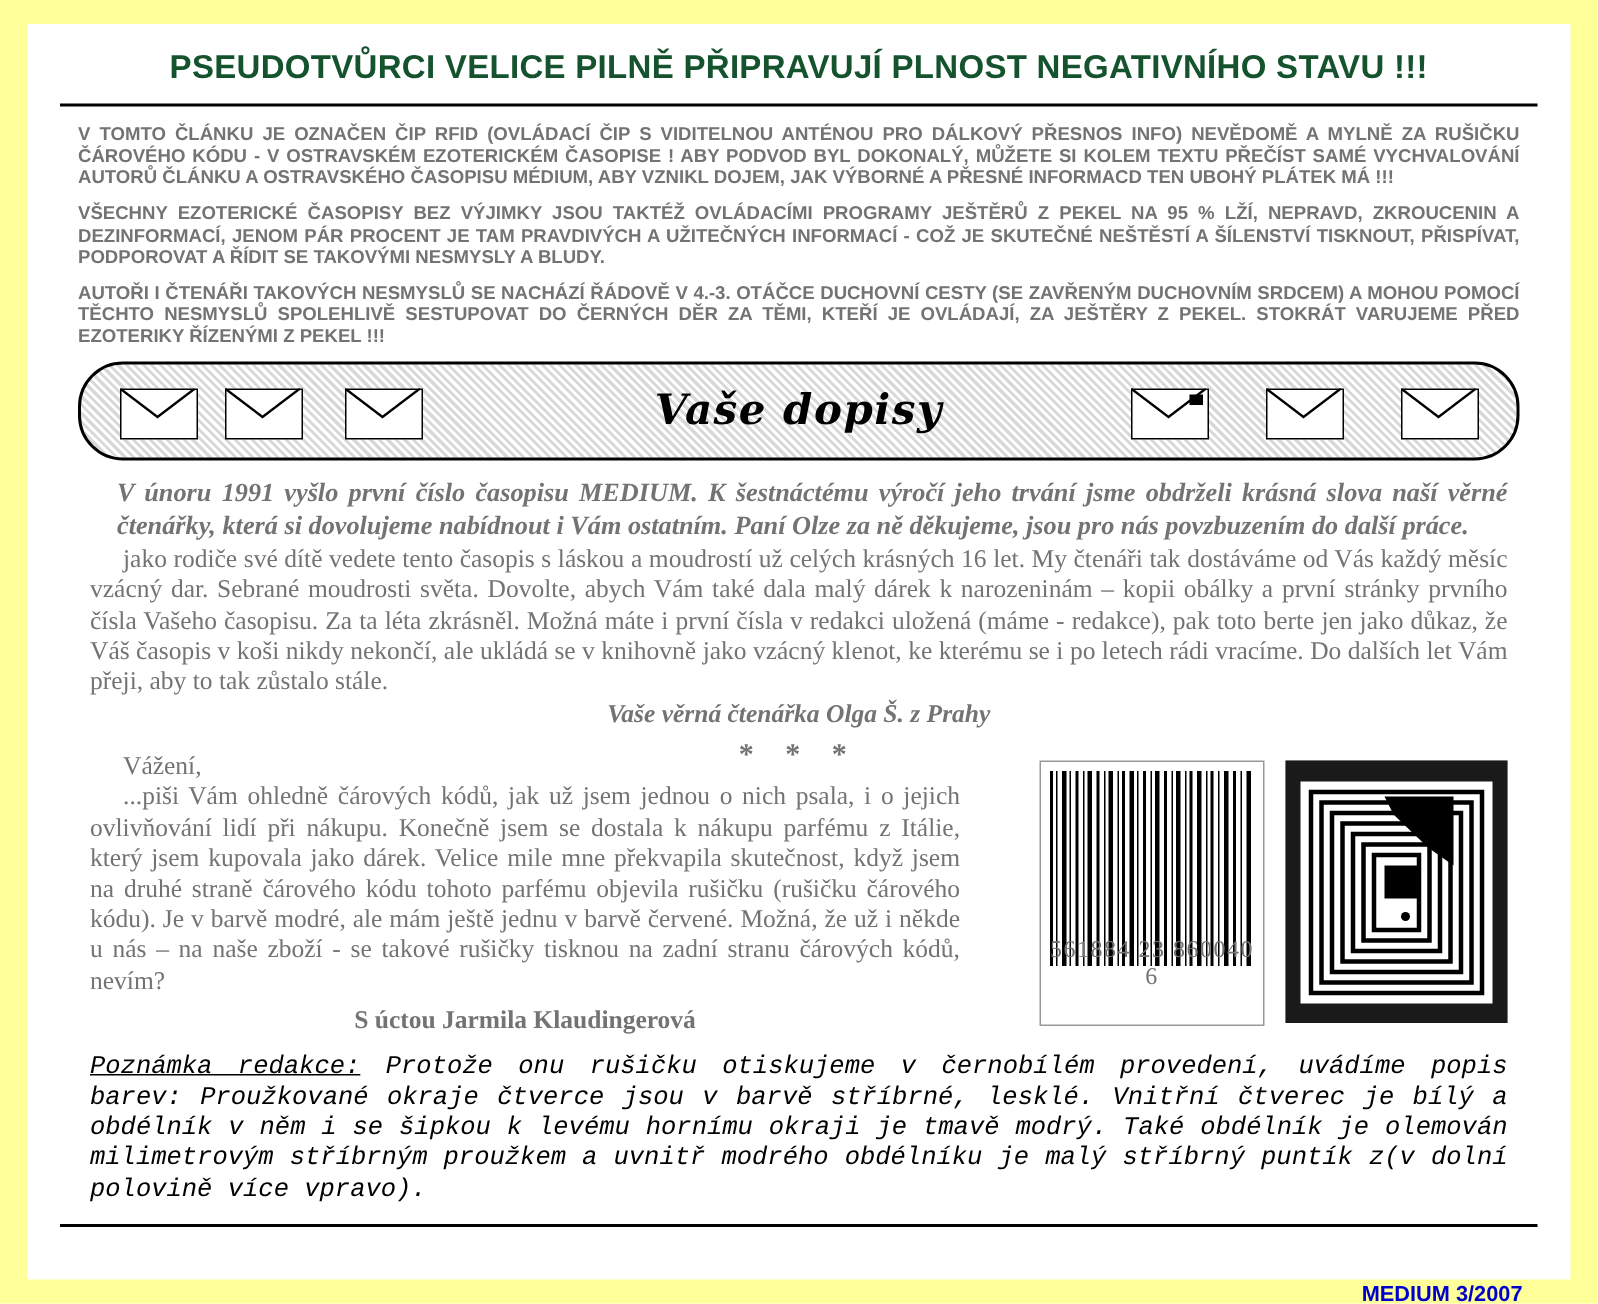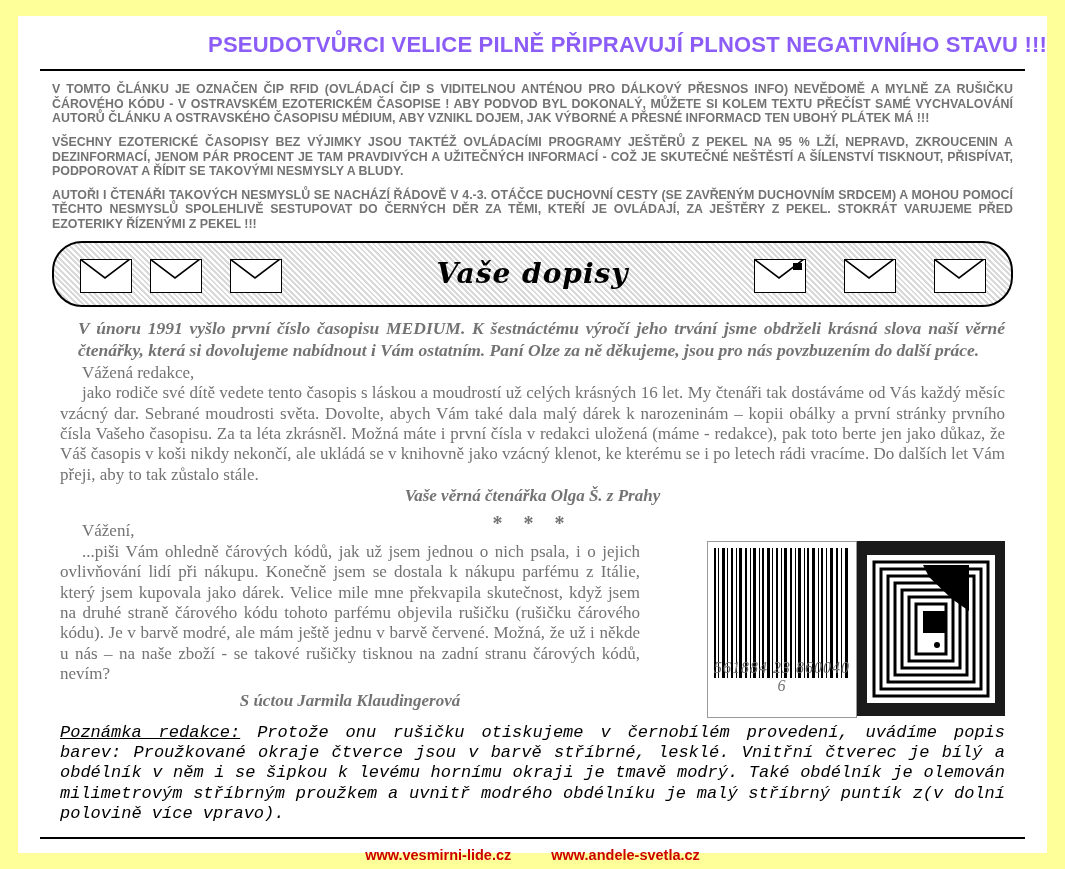--- a/index.html
+++ b/index.html
@@ -23,24 +23,24 @@
   .sheet {
     position: absolute;
     left: 18px;
     top: 16px;
     width: 1029px;
     height: 837px;
     background: #ffffff;
     box-sizing: border-box;
   }
   .title {
-    text-align: right;
+    text-align: center;
     font-size: 22px;
     font-weight: bold;
-    color: #8b5cf6;
+    color: #14532d;
     letter-spacing: 0.2px;
     padding-top: 16px;
     padding-bottom: 2px;
   }
   .hr-top {
     border: none;
     border-top: 2px solid #000000;
     margin: 9px 22px 0 22px;
   }
   .blue-block {
@@ -161,30 +161,29 @@
     font-size: 17px;
     line-height: 1.2;
     text-align: justify;
     margin-top: -14px;
   }
   .letter2 p { margin: 0; }
   .sign2 {
     width: 580px;
     text-align: center;
     font-weight: bold;
-    font-style: italic;
     font-size: 17px;
     margin-top: 6px;
   }
   .images {
     position: absolute;
     right: 0;
-    top: 20px;
+    top: 6px;
     display: flex;
-    font-style: italic;
+    gap: 14px;
   }
   .barcode-box {
     width: 148px;
     height: 175px;
     background: #ffffff;
     border: 1px solid #999999;
     position: relative;
     overflow: hidden;
   }
   .barcode-lines {
@@ -306,21 +305,20 @@
           <svg width="50" height="32" viewBox="0 0 50 32">
               <polyline points="0,0 25,19 50,0" fill="none" stroke="#000" stroke-width="1.6"></polyline>
             </svg>
         </div>
       </div>
     </div>
 
     <div class="serif intro">V únoru 1991 vyšlo první číslo časopisu MEDIUM. K šestnáctému výročí jeho trvání jsme obdrželi krásná slova naší věrné čtenářky, která si dovolujeme nabídnout i Vám ostatním. Paní Olze za ně děkujeme, jsou pro nás povzbuzením do další práce.</div>
 
     <div class="serif letter1">
-      <p class="indent">Vážená redakce,</p>
       <p class="indent">jako rodiče své dítě vedete tento časopis s láskou a moudrostí už celých krásných 16 let. My čtenáři tak dostáváme od Vás každý měsíc vzácný dar. Sebrané moudrosti světa. Dovolte, abych Vám také dala malý dárek k narozeninám – kopii obálky a první stránky prvního čísla Vašeho časopisu. Za ta léta zkrásněl. Možná máte i první čísla v redakci uložená (máme - redakce), pak toto berte jen jako důkaz, že Váš časopis v koši nikdy nekončí, ale ukládá se v knihovně jako vzácný klenot, ke kterému se i po letech rádi vracíme. Do dalších let Vám přeji, aby to tak zůstalo stále.</p>
       <div class="signature">Vaše věrná čtenářka Olga Š. z Prahy</div>
     </div>
 
     <div class="serif stars">* * *</div>
 
     <div class="lower serif">
       <div class="letter2">
         <p class="indent">Vážení,</p>
         <p class="indent">...piši Vám ohledně čárových kódů, jak už jsem jednou o nich psala, i o jejich ovlivňování lidí při nákupu. Konečně jsem se dostala k nákupu parfému z Itálie, který jsem kupovala jako dárek. Velice mile mne překvapila skutečnost, když jsem na druhé straně čárového kódu tohoto parfému objevila rušičku (rušičku čárového kódu). Je v barvě modré, ale mám ještě jednu v barvě červené. Možná, že už i někde u nás – na naše zboží - se takové rušičky tisknou na zadní stranu čárových kódů, nevím?</p>
@@ -387,21 +385,17 @@
       </div>
     </div>
 
     <div class="note">
       <u>Poznámka redakce:</u><span> Protože onu rušičku otiskujeme v černobílém provedení, uvádíme popis barev: Proužkované okraje čtverce jsou v barvě stříbrné, lesklé. Vnitřní čtverec je bílý a obdélník v něm i se šipkou k levému hornímu okraji je tmavě modrý. Také obdélník je olemován milimetrovým stříbrným proužkem a uvnitř modrého obdélníku je malý stříbrný puntík z(v dolní polovině více vpravo).</span>
     </div>
 
     <hr class="hr-bottom">
 
     <div class="footer">
-      <div class="links">
-        <span>www.vesmirni-lide.cz</span>
-        <span>www.andele-svetla.cz</span>
-      </div>
       <div class="issue">MEDIUM 3/2007</div>
     </div>
 
   </div>
 </div>
 
 </body></html>

